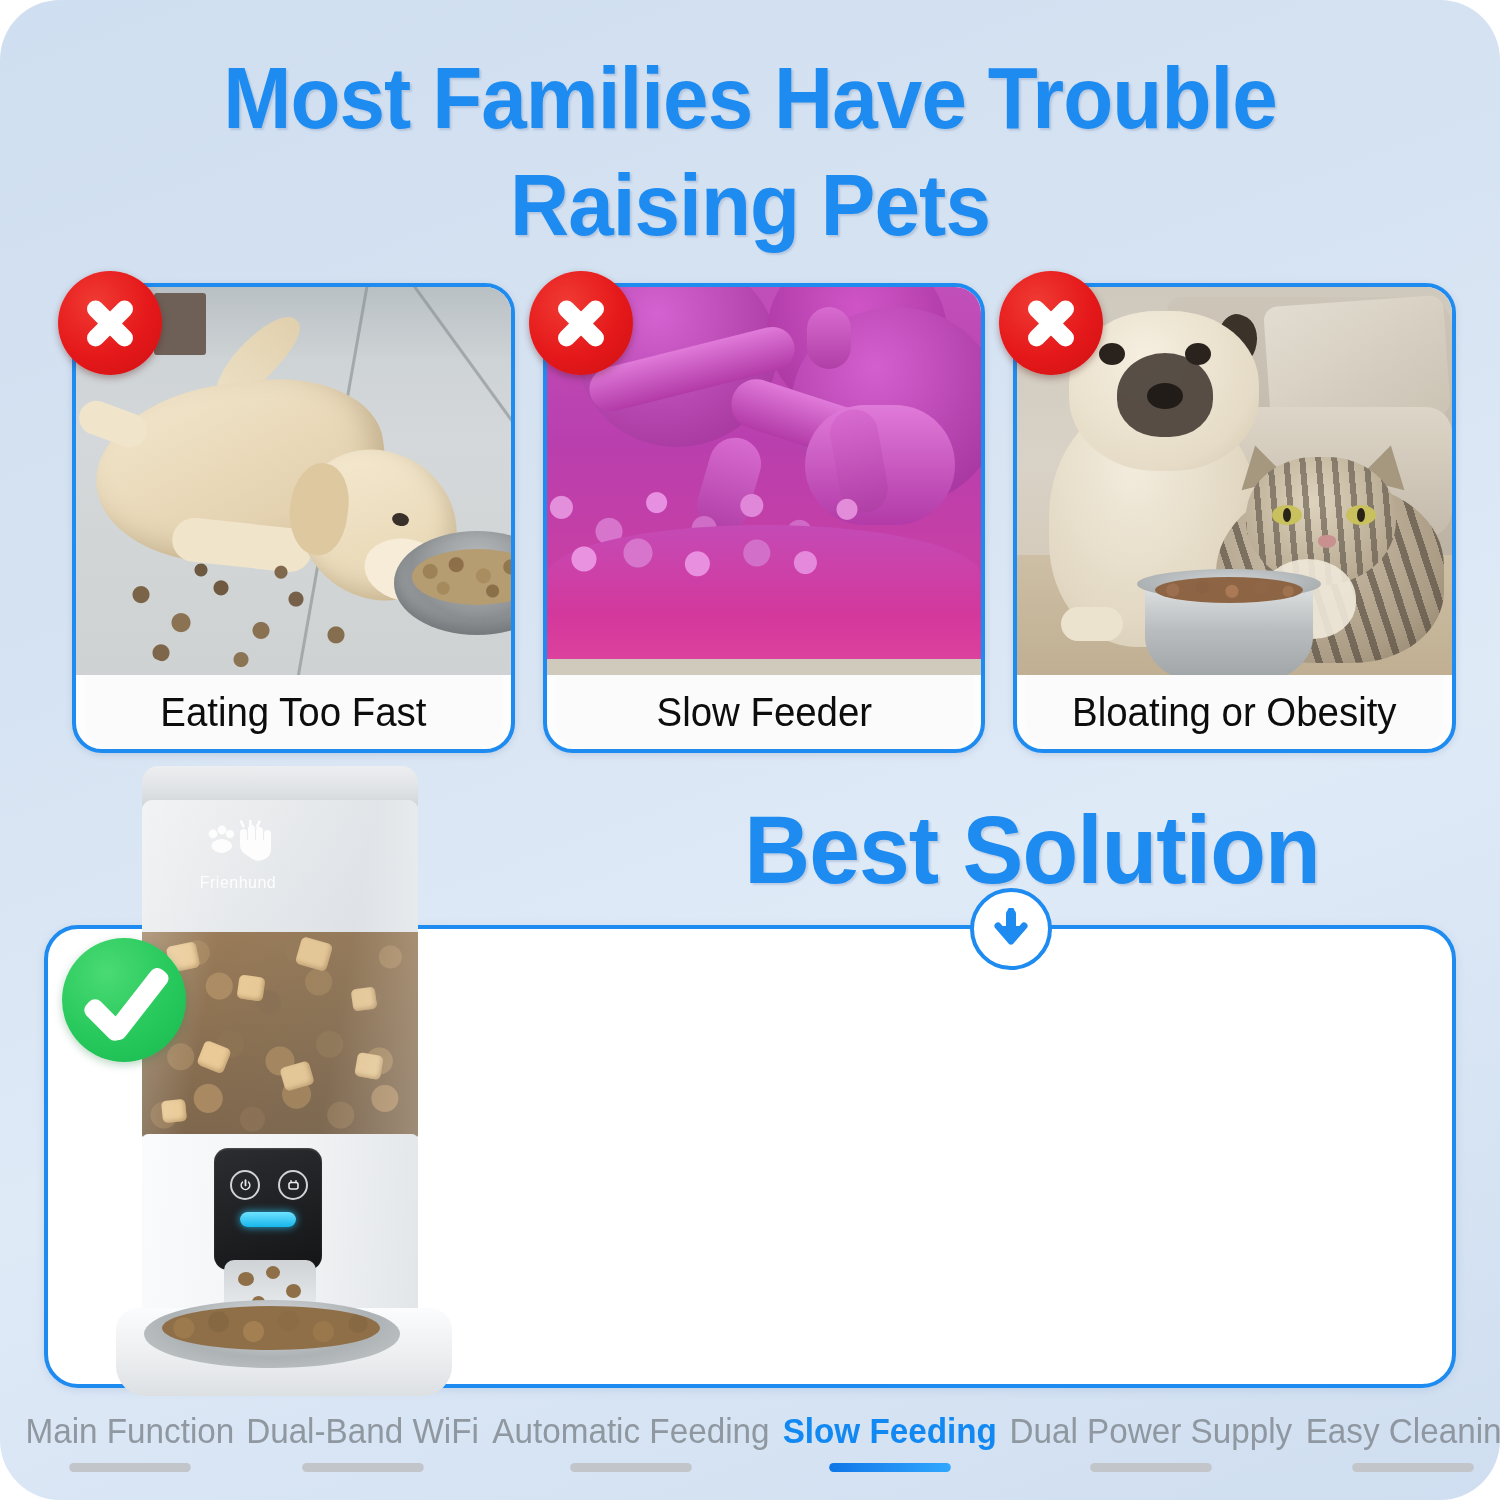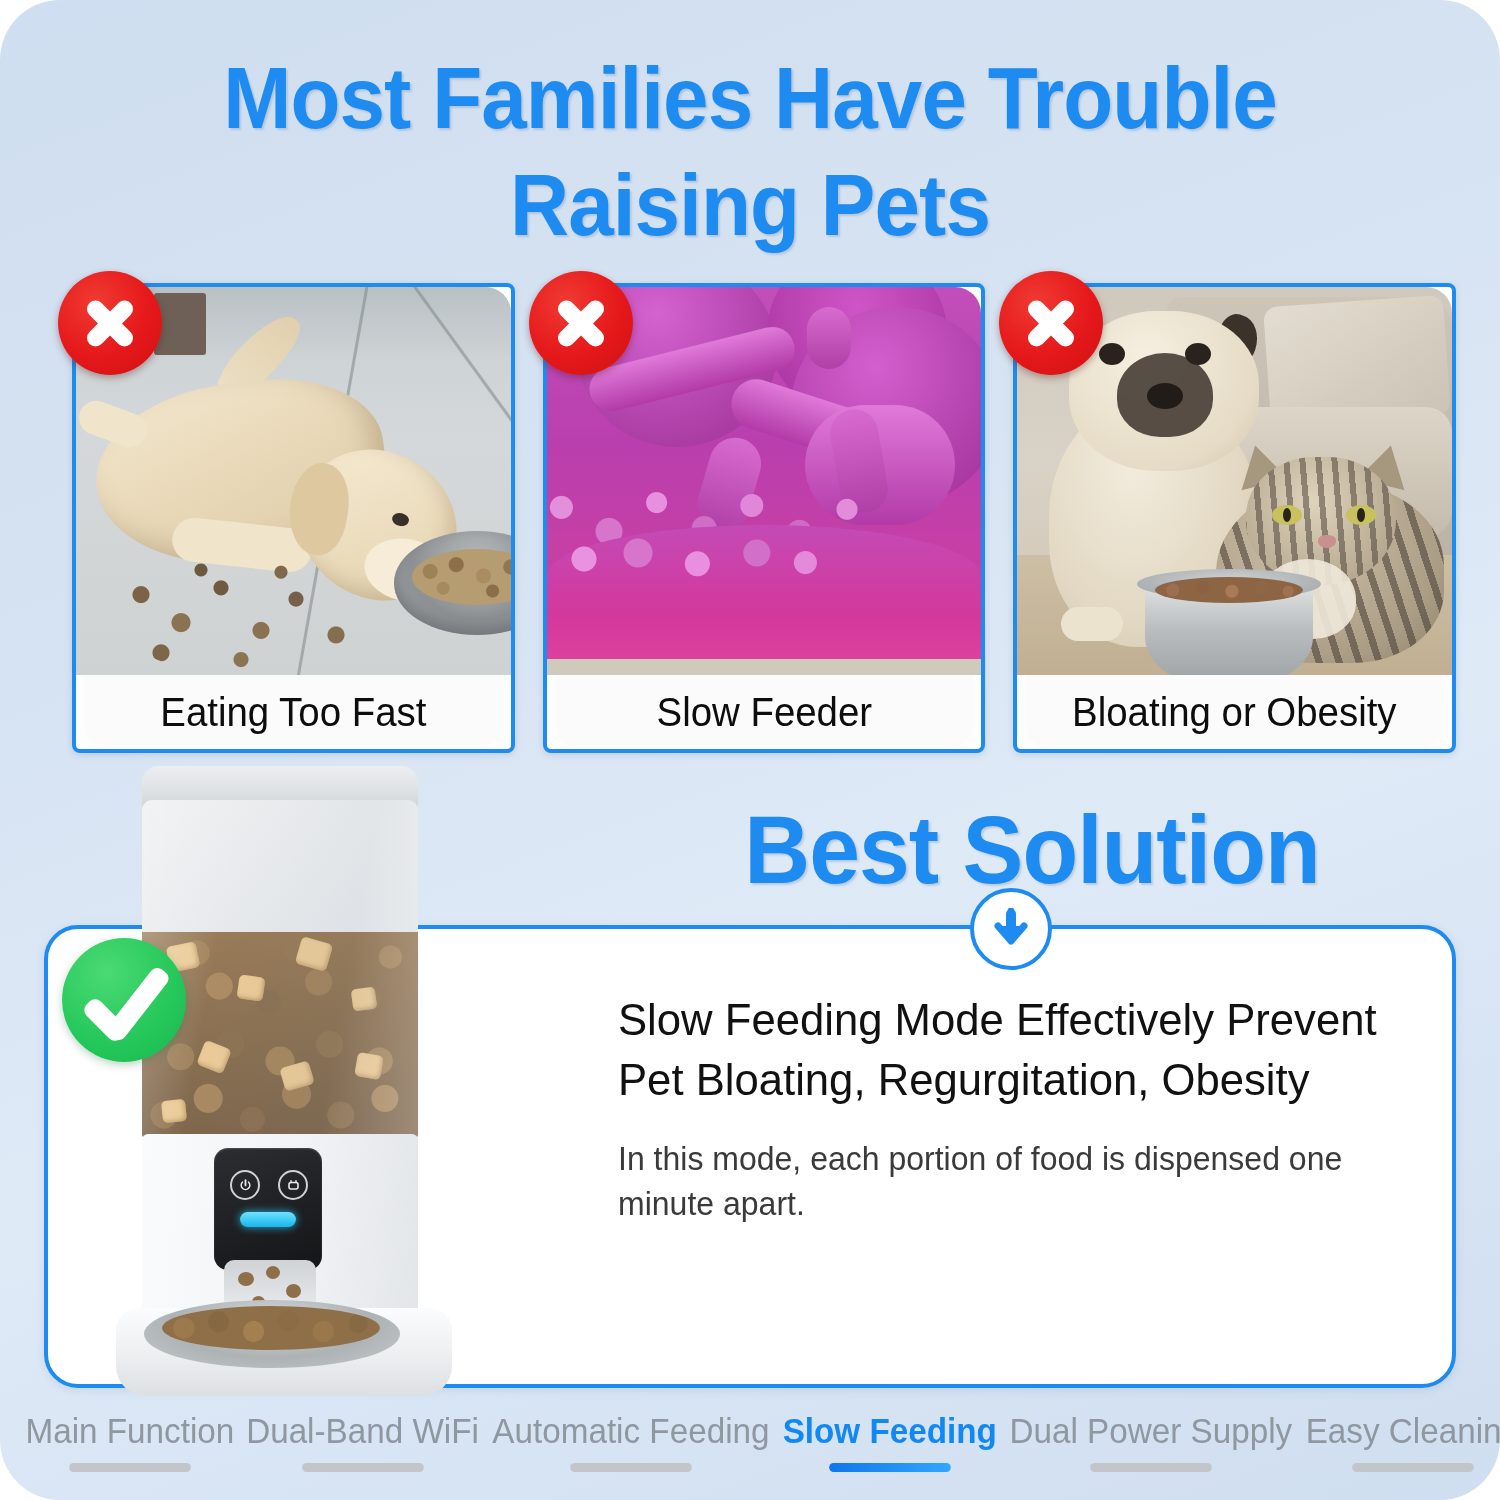--- a/index.html
+++ b/index.html
@@ -38,21 +38,21 @@
     position: absolute;
     top: 283px; left: 44px;
     width: 1412px; height: 462px;
     display: flex;
     justify-content: space-between;
   }
   .card {
     position: relative;
     width: 446px; height: 462px;
     border: 4px solid #1e8bf0;
-    border-radius: 8px;
+    border-radius: 30px;
     background: #fdfdfd;
     overflow: visible;
     box-shadow: 0 2px 6px rgba(110,140,180,.25);
     margin-left: 28px;
   }
   .card-photo {
     position: absolute;
     top: 0; left: 0; right: 0;
     height: 388px;
     border-radius: 26px 26px 0 0;
@@ -591,20 +591,37 @@
         <span class="treat" style="width:26px;height:24px;left:96px;top:44px;transform:rotate(8deg);"></span>
         <span class="treat" style="width:32px;height:28px;left:156px;top:8px;transform:rotate(16deg);"></span>
         <span class="treat" style="width:24px;height:22px;left:210px;top:56px;transform:rotate(-8deg);"></span>
         <span class="treat" style="width:28px;height:26px;left:58px;top:112px;transform:rotate(22deg);"></span>
         <span class="treat" style="width:30px;height:24px;left:140px;top:132px;transform:rotate(-16deg);"></span>
         <span class="treat" style="width:26px;height:24px;left:214px;top:122px;transform:rotate(10deg);"></span>
         <span class="treat" style="width:24px;height:22px;left:20px;top:168px;transform:rotate(-6deg);"></span>
       </div>
     </div>
     <div class="fd-glass"></div>
+    <div class="fd-logo">
+      <div class="glyph">
+        <svg width="74" height="46" viewBox="0 0 74 46" aria-hidden="true">
+          <g fill="#ffffff">
+            <circle cx="12" cy="14" r="4.4"></circle>
+              <circle cx="21" cy="10" r="4.4"></circle>
+            <circle cx="29" cy="14" r="4"></circle>
+            <path d="M12 22 q9 -6 17 0 q5 5 -2 9 q-7 4 -13 0 q-6 -4 -2 -9 Z"></path>
+            <path d="M44 34 q-5 -3 -5 -10 l0 -11 q0 -4 3.5 -4 t3.5 4 l0 7 l1 0 l0 -11 q0 -4 3.5 -4 t3.5 4 l0 11 l1 0 l0 -9 q0 -4 3.5 -4 t3.5 4 l0 9 l1 0 l0 -6 q0 -4 3.5 -4 t3.5 4 l0 15 q0 7 -6 10 q-8 4 -14 -1 Z"></path>
+            <rect x="40" y="0" width="2.6" height="8" rx="1.3" transform="rotate(-24 41 4)"></rect>
+            <rect x="48" y="-2" width="2.6" height="8" rx="1.3"></rect>
+            <rect x="56" y="0" width="2.6" height="8" rx="1.3" transform="rotate(24 57 4)"></rect>
+          </g>
+        </svg>
+      </div>
+      <div class="word">Frienhund</div>
+    </div>
     <div class="fd-body"></div>
     <div class="fd-panel">
       <div class="fd-btn b1">
         <svg width="15" height="15" viewBox="0 0 15 15" aria-hidden="true">
           <path d="M7.5 2.2 L7.5 7.4" stroke="#e6eaec" stroke-width="1.8" stroke-linecap="round"></path>
           <path d="M4.4 4.2 a4.3 4.3 0 1 0 6.2 0" fill="none" stroke="#e6eaec" stroke-width="1.6" stroke-linecap="round"></path>
         </svg>
       </div>
       <div class="fd-btn b2">
         <svg width="15" height="15" viewBox="0 0 15 15" aria-hidden="true">
@@ -619,24 +636,20 @@
       <span class="fall" style="width:14px;height:13px;left:42px;top:6px;"></span>
       <span class="fall" style="width:15px;height:14px;left:62px;top:24px;"></span>
       <span class="fall" style="width:13px;height:12px;left:28px;top:36px;"></span>
       <span class="fall" style="width:14px;height:13px;left:54px;top:44px;background:#e8c58c;border-radius:4px;"></span>
     </div>
     <div class="fd-base"></div>
     <div class="fd-bowl"></div>
     <div class="fd-bowl-food"></div>
   </div>
 
-  <div class="sol-text">
-    <div class="sol-head">Slow Feeding Mode Effectively Prevent Pet Bloating, Regurgitation, Obesity</div>
-    <div class="sol-sub">In this mode, each portion of food is dispensed one minute apart.</div>
-  </div>
 
   <div class="tabbar">
     <div class="tab">
       <span class="tab-label">Main Function</span>
       <span class="tab-underline"></span>
     </div>
     <div class="tab">
       <span class="tab-label">Dual-Band WiFi</span>
       <span class="tab-underline"></span>
     </div>

